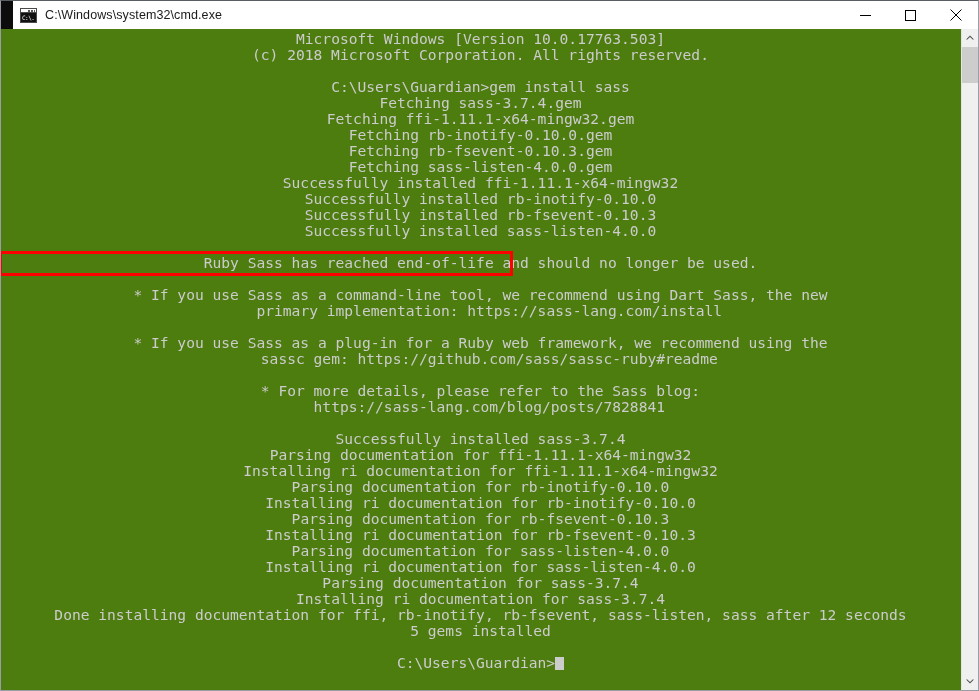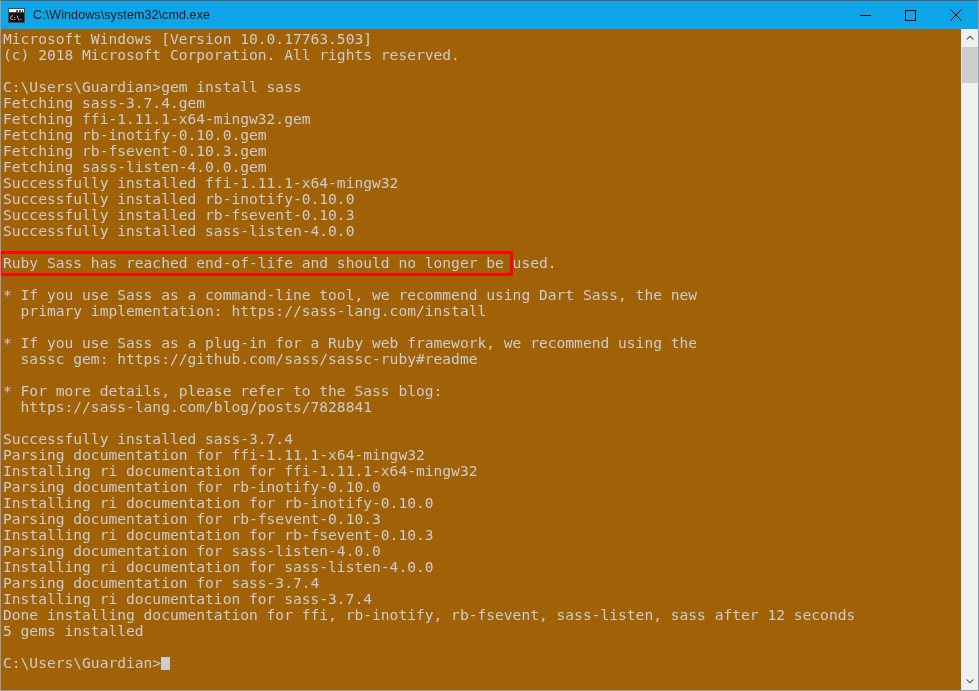--- a/index.html
+++ b/index.html
@@ -20,24 +20,24 @@
     border-top: 1px solid #5a5d63;
     border-left: 1px solid #9a9da3;
     border-right: 1px solid #9a9da3;
     border-bottom: 1px solid #9a9da3;
   }
 
   
   .titlebar {
     position: absolute;
     top: 0;
-    left: 0;
+    left: 12px;
     right: 0;
     height: 28px;
-    background: #0ea5e9;
+    background: #ffffff;
     display: flex;
     align-items: center;
     box-sizing: border-box;
   }
   .title-icon {
     width: 17px;
     height: 15px;
     margin-left: 7px;
     margin-right: 8px;
     flex: 0 0 auto;
@@ -105,22 +105,23 @@
   }
   .win-btn svg { display: block; }
 
   
   .console {
     position: absolute;
     top: 28px;
     left: 0;
     right: 0;
     bottom: 0;
-    background: #a16207;
+    background: #4d7c0f;
     overflow: hidden;
+    text-align: center;
   }
   .console-text {
     position: absolute;
     top: 2px;
     left: 2px;
     right: 20px;
     font-family: "DejaVu Sans Mono", monospace;
     font-size: 14.6px;
     line-height: 16px;
     color: #cccccc;

